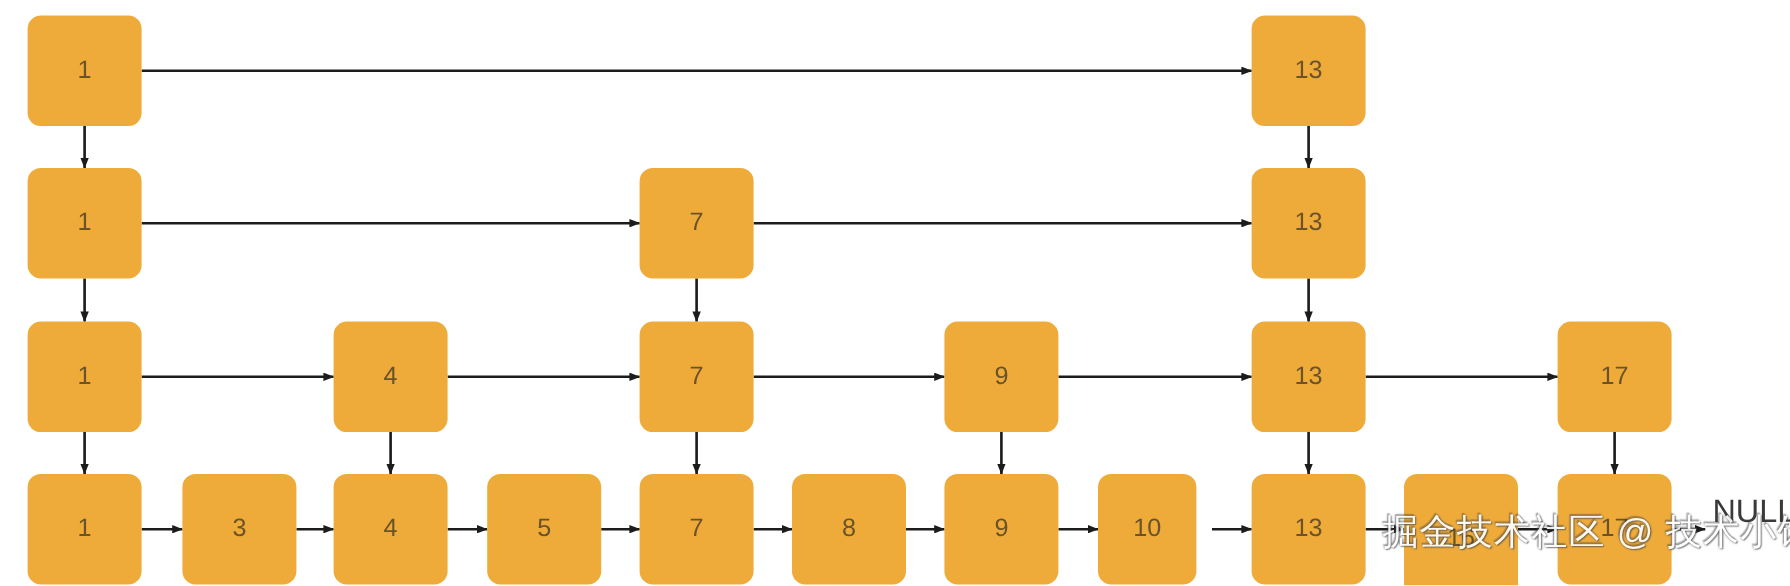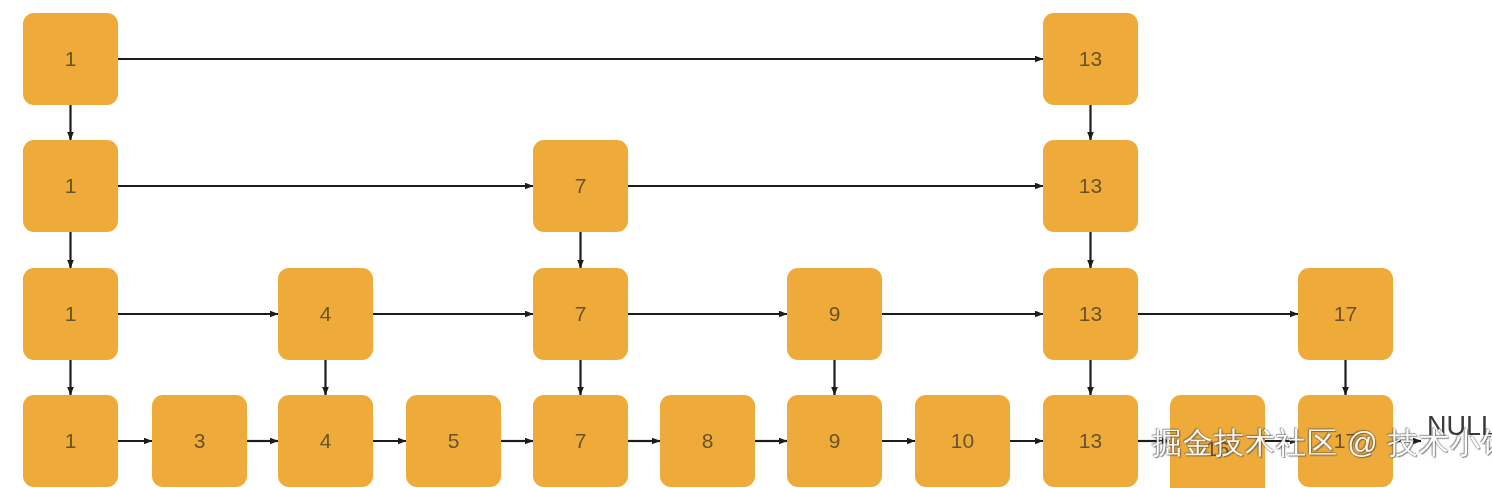--- a/index.html
+++ b/index.html
@@ -117,21 +117,21 @@
       <div class="node" style="left: 787px; top: 268px; width: 95px; height: 92px; background: rgb(239, 171, 58); color: rgb(106, 83, 40);">9</div>
       <div class="node" style="left: 1043px; top: 268px; width: 95px; height: 92px; background: rgb(239, 171, 58); color: rgb(106, 83, 40);">13</div>
       <div class="node" style="left: 1298px; top: 268px; width: 95px; height: 92px; background: rgb(239, 171, 58); color: rgb(106, 83, 40);">17</div>
       <div class="node" style="left: 23px; top: 395px; width: 95px; height: 92px; background: rgb(239, 171, 58); color: rgb(106, 83, 40);">1</div>
       <div class="node" style="left: 152px; top: 395px; width: 95px; height: 92px; background: rgb(239, 171, 58); color: rgb(106, 83, 40);">3</div>
       <div class="node" style="left: 278px; top: 395px; width: 95px; height: 92px; background: rgb(239, 171, 58); color: rgb(106, 83, 40);">4</div>
       <div class="node" style="left: 406px; top: 395px; width: 95px; height: 92px; background: rgb(239, 171, 58); color: rgb(106, 83, 40);">5</div>
       <div class="node" style="left: 533px; top: 395px; width: 95px; height: 92px; background: rgb(239, 171, 58); color: rgb(106, 83, 40);">7</div>
       <div class="node" style="left: 660px; top: 395px; width: 95px; height: 92px; background: rgb(239, 171, 58); color: rgb(106, 83, 40);">8</div>
       <div class="node" style="left: 787px; top: 395px; width: 95px; height: 92px; background: rgb(239, 171, 58); color: rgb(106, 83, 40);">9</div>
-      <div class="node" style="left: 915px; top: 395px; width: 95px; height: 92px; background: rgb(239, 171, 58); color: rgb(106, 83, 40);">10</div>
+      <div class="node" style="left: 915px; top: 395px; width: 82px; height: 92px; background: rgb(239, 171, 58); color: rgb(106, 83, 40);">10</div>
       <div class="node" style="left: 1043px; top: 395px; width: 95px; height: 92px; background: rgb(239, 171, 58); color: rgb(106, 83, 40);">13</div>
       <div class="node" style="left: 1170px; top: 395px; width: 95px; height: 108px; background: rgb(239, 171, 58); color: rgb(106, 83, 40);">16</div>
       <div class="node" style="left: 1298px; top: 395px; width: 95px; height: 92px; background: rgb(239, 171, 58); color: rgb(106, 83, 40);">17</div>
     </div>
 
   <div class="null-label" id="null-label" style="left: 1427px; top: 411px;">NULL</div>
 
   <div class="watermark" id="watermark" style="left: 1152px; top: 423px;">掘金技术社区 @ 技术小馆</div>
 
 </div>

